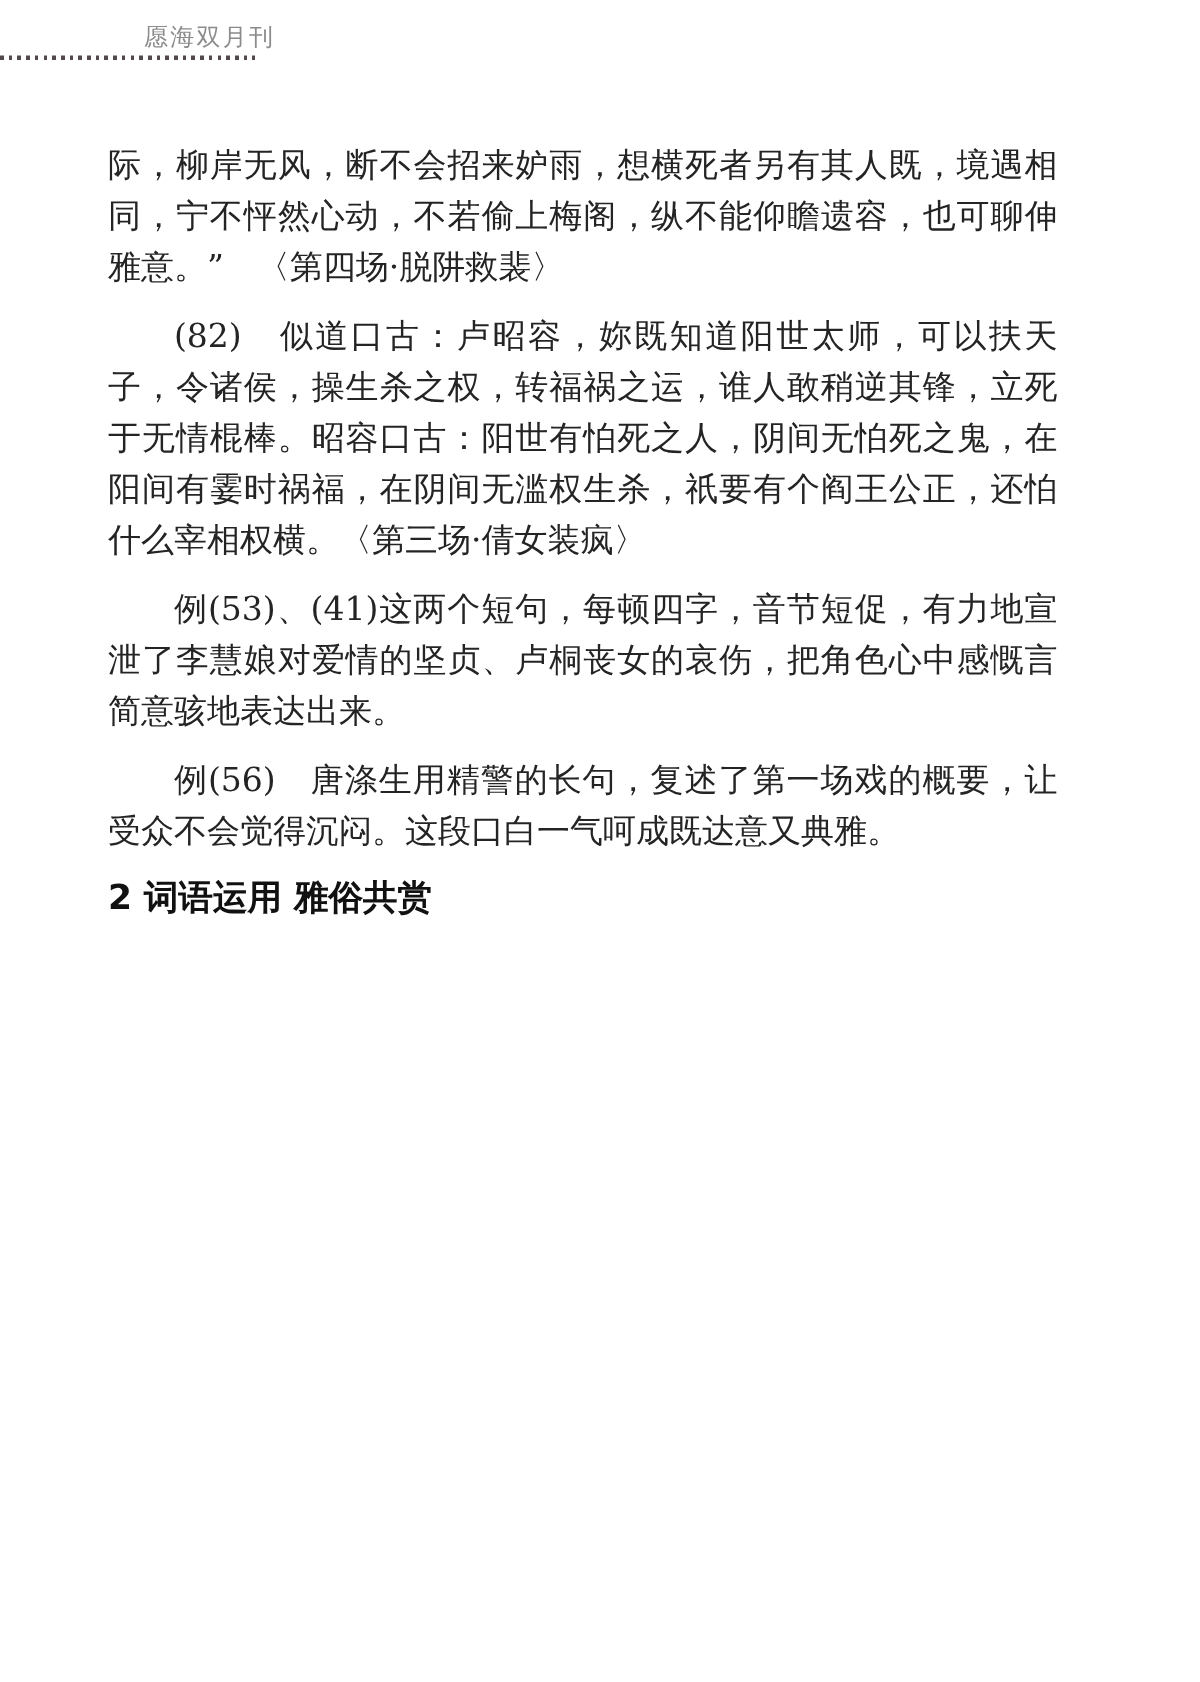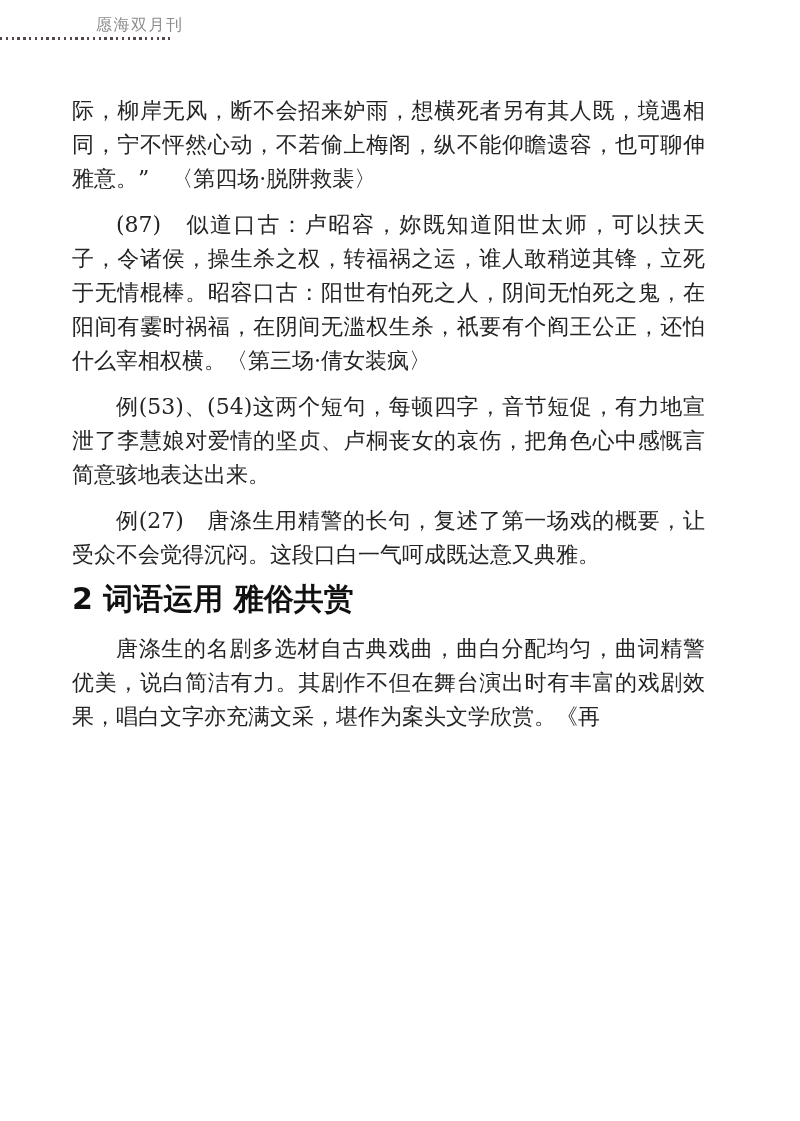--- a/index.html
+++ b/index.html
@@ -40,21 +40,21 @@
     font-size: 22px;
     line-height: 34px;
     color: #242424;
     text-align: justify;
   }
   .article p { margin: 0 0 12px 0; }
   .article p.indent { text-indent: 2em; }
   .section-heading {
     font-family: "DejaVu Sans", "Liberation Sans", sans-serif;
     font-weight: bold;
-    font-size: 30px;
+    font-size: 23px;
     line-height: 30px;
     color: #111111;
     margin: 0 0 18px 0;
     text-align: left;
   }
   .page-number {
     position: absolute;
     left: 79px;
     top: 1059px;
     font-family: "DejaVu Sans", "Liberation Sans", sans-serif;
@@ -67,24 +67,23 @@
 <body>
 
 <div class="page">
 
   <div class="journal-title">愿海双月刊</div>
 
   <div class="header-dotted-rule"></div>
 
   <div class="article">
     <p class="no-indent">际，柳岸无风，断不会招来妒雨，想横死者另有其人既，境遇相同，宁不怦然心动，不若偷上梅阁，纵不能仰瞻遗容，也可聊伸雅意。”　〈第四场·脱阱救裴〉</p>
-    <p class="indent">(87)　似道口古：卢昭容，妳既知道阳世太师，可以扶天子，令诸侯，操生杀之权，转福祸之运，谁人敢稍逆其锋，立死于无情棍棒。昭容口古：阳世有怕死之人，阴间无怕死之鬼，在阳间有霎时祸福，在阴间无滥权生杀，祇要有个阎王公正，还怕什么宰相权横。〈第三场·倩女装疯〉</p>
-    <p class="indent">例(53)、(54)这两个短句，每顿四字，音节短促，有力地宣泄了李慧娘对爱情的坚贞、卢桐丧女的哀伤，把角色心中感慨言简意骇地表达出来。</p>
-    <p class="indent">例(27)　唐涤生用精警的长句，复述了第一场戏的概要，让受众不会觉得沉闷。这段口白一气呵成既达意又典雅。</p>
+    <p class="indent">(82)　似道口古：卢昭容，妳既知道阳世太师，可以扶天子，令诸侯，操生杀之权，转福祸之运，谁人敢稍逆其锋，立死于无情棍棒。昭容口古：阳世有怕死之人，阴间无怕死之鬼，在阳间有霎时祸福，在阴间无滥权生杀，祇要有个阎王公正，还怕什么宰相权横。〈第三场·倩女装疯〉</p>
+    <p class="indent">例(53)、(41)这两个短句，每顿四字，音节短促，有力地宣泄了李慧娘对爱情的坚贞、卢桐丧女的哀伤，把角色心中感慨言简意骇地表达出来。</p>
+    <p class="indent">例(56)　唐涤生用精警的长句，复述了第一场戏的概要，让受众不会觉得沉闷。这段口白一气呵成既达意又典雅。</p>
 
     <h2 class="section-heading">2 词语运用 雅俗共赏</h2>
 
-    <p class="indent">唐涤生的名剧多选材自古典戏曲，曲白分配均匀，曲词精警优美，说白简洁有力。其剧作不但在舞台演出时有丰富的戏剧效果，唱白文字亦充满文采，堪作为案头文学欣赏。《再</p>
   </div>
 
   <div class="page-number">19</div>
 
 </div>
 
 </body></html>

